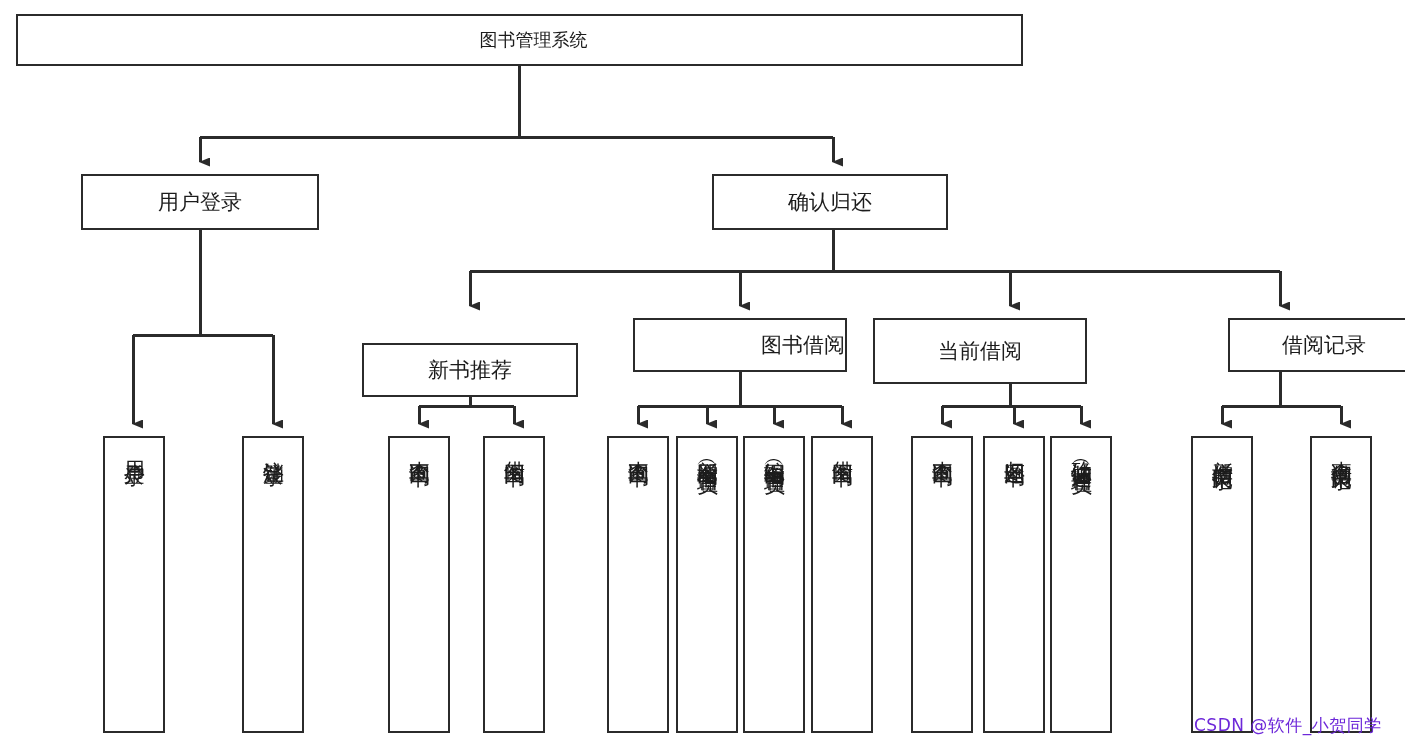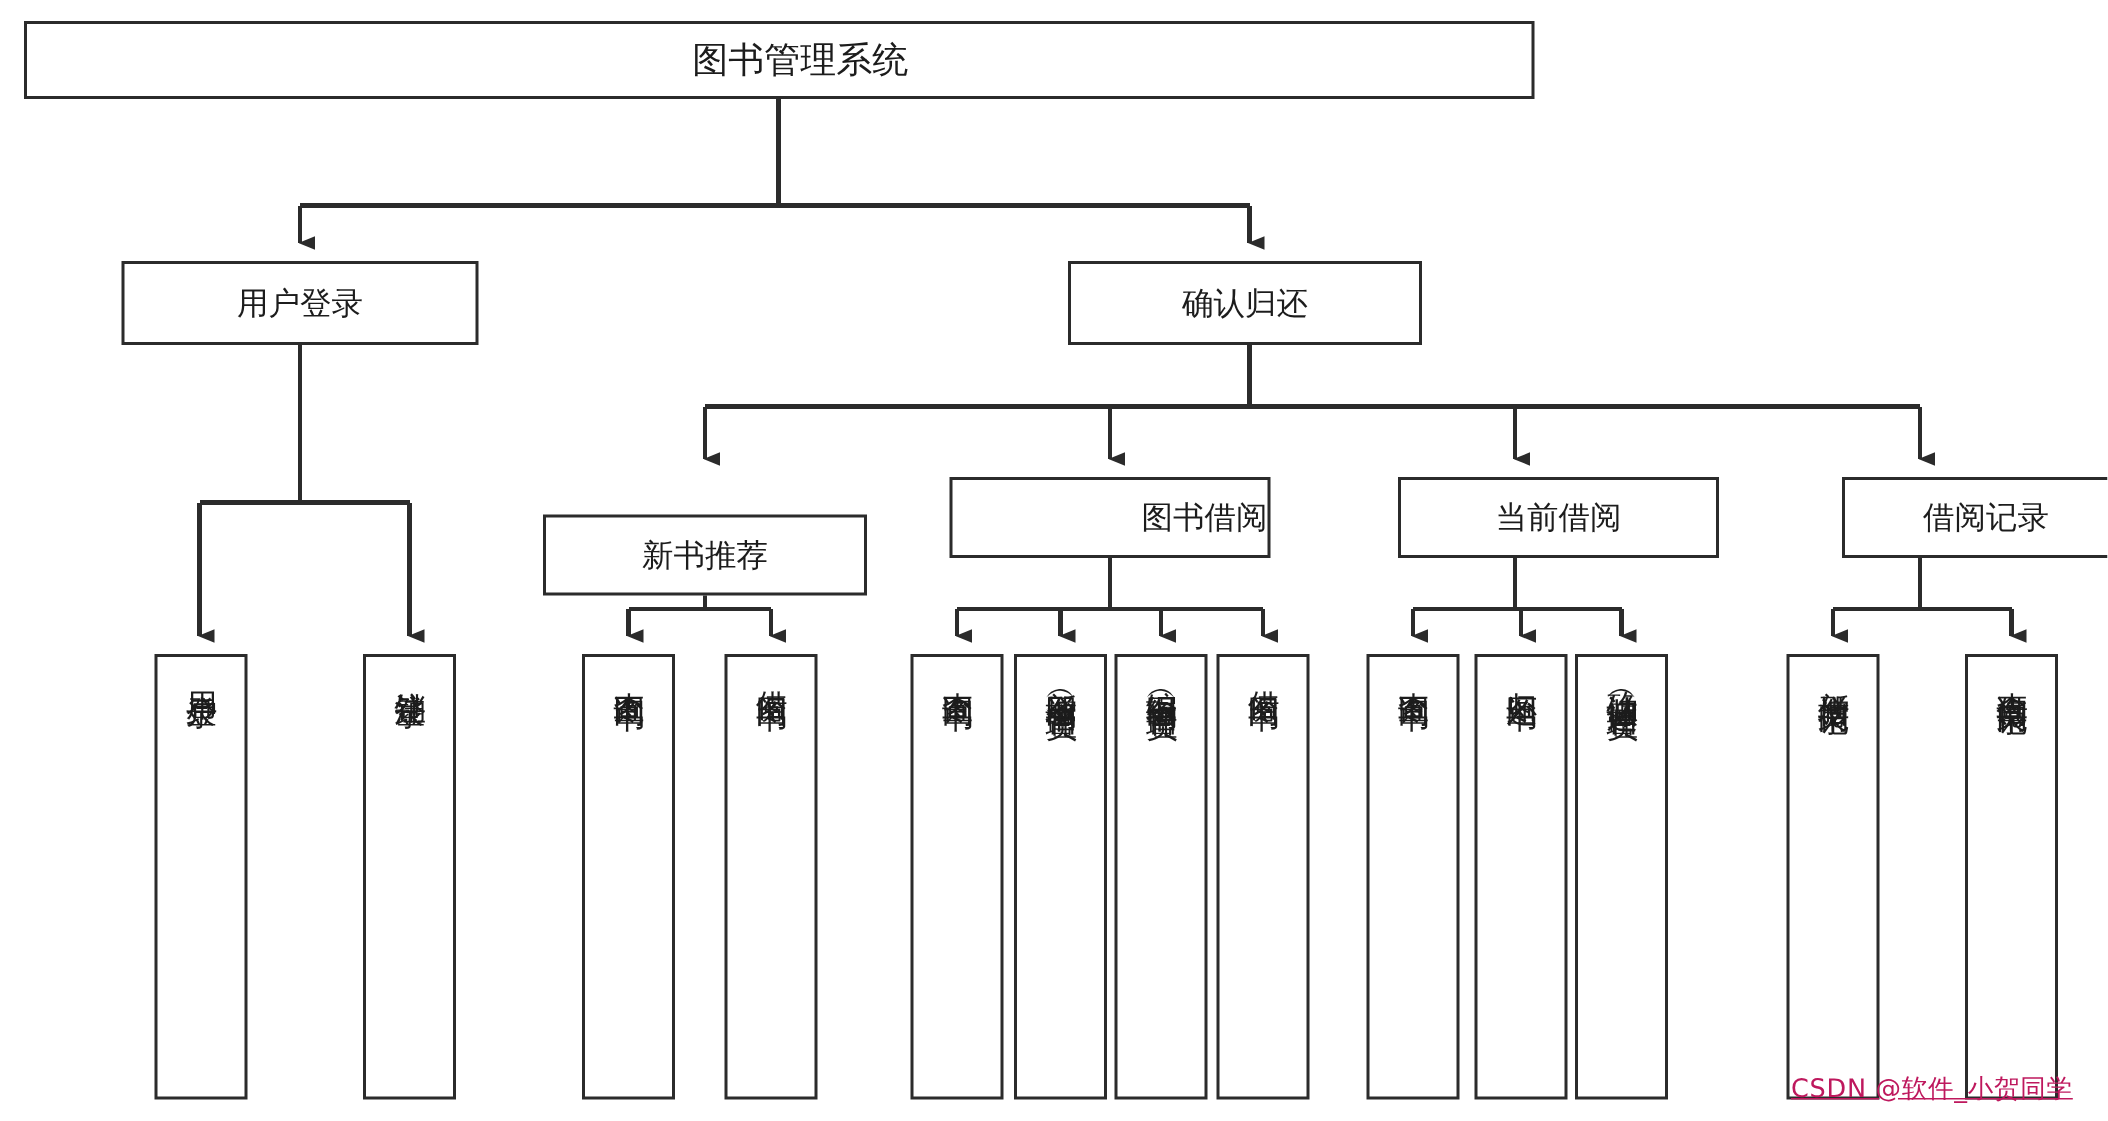--- a/index.html
+++ b/index.html
@@ -37,41 +37,40 @@
     display: block;
     text-align: center;
     line-height: 1.18;
     white-space: nowrap;
   }
   
   .node.horiz .lbl {
     writing-mode: horizontal-tb;
     font-size: 21px;
   }
-  .node.root .lbl { font-size: 24px; margin-left: 28px; }
+  .node.root .lbl { font-size: 18px; margin-left: 28px; }
   
   .node.vert {
     align-items: flex-start;
     justify-content: center;
     padding-top: 6px;
   }
   .node.vert .lbl {
     writing-mode: vertical-rl;
     text-orientation: upright;
     font-size: 21px;
     letter-spacing: 2px;
     line-height: 1;
   }
   .watermark {
     position: absolute;
-    color: #be185d;
+    color: #6d28d9;
     font-size: 17px;
     white-space: nowrap;
     letter-spacing: 0.5px;
-    text-decoration: underline;
   }
 </style>
 </head>
 <body>
 
 <div id="canvas">
 
   <svg id="edges" viewBox="0 0 1405 747">
     <defs>
       <marker id="arrow" markerWidth="9" markerHeight="11" refX="4.5" refY="10" orient="auto" markerUnits="userSpaceOnUse">
@@ -132,21 +131,21 @@
   <div class="node horiz" style="left:712px; top:174px; width:236px; height:56px;">
     <span class="lbl">确认归还</span>
   </div>
 
   <div class="node horiz" style="left:362px; top:318px; width:216px; height:54px;margin-top:25px;">
     <span class="lbl">新书推荐</span>
   </div>
   <div class="node horiz" style="left:633px; top:318px; width:214px; height:54px;justify-content:flex-end;">
     <span class="lbl">图书借阅</span>
   </div>
-  <div class="node horiz" style="left:932px; top:318px; width:214px; height:54px;">
+  <div class="node horiz" style="left:873px; top:318px; width:214px; height:66px;">
     <span class="lbl">当前借阅</span>
   </div>
   <div class="node horiz" style="left:1228px; top:318px; width:192px; height:54px;">
     <span class="lbl">借阅记录</span>
   </div>
 
   <div class="node vert" style="left:103px; top:436px; width:62px; height:297px;">
     <span class="lbl">用户登录</span>
   </div>
   <div class="node vert" style="left:242px; top:436px; width:62px; height:297px;">

